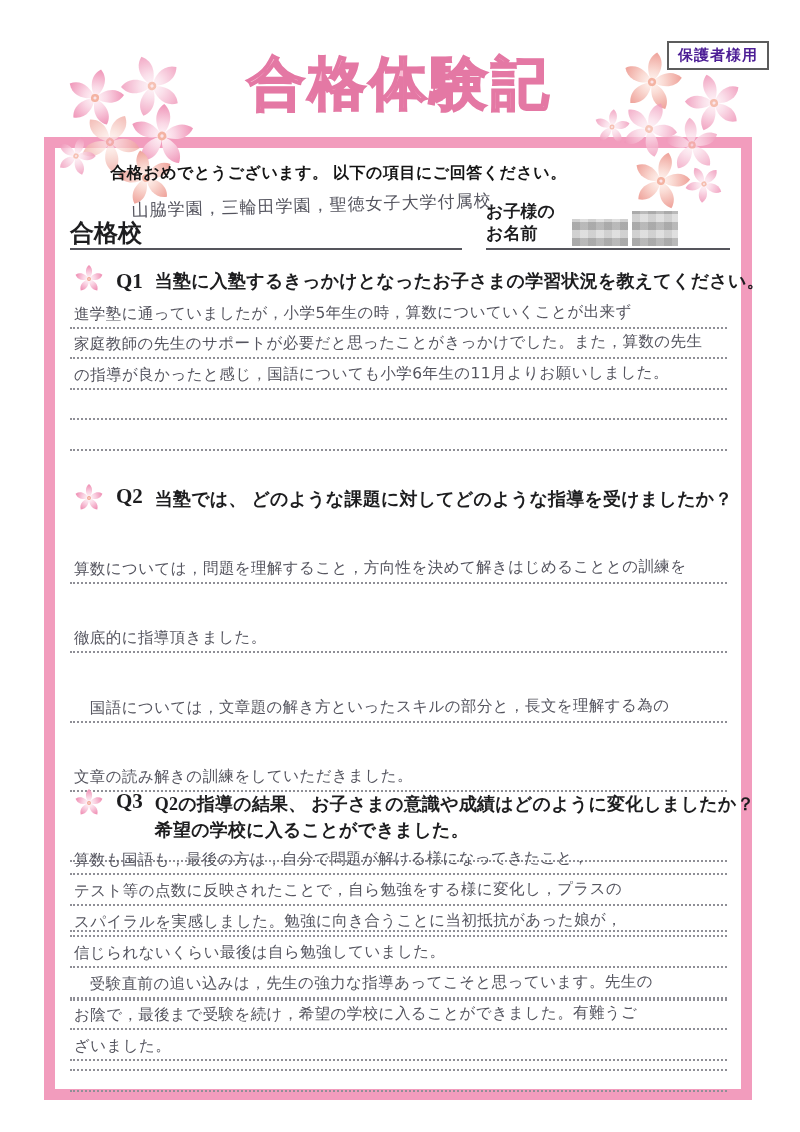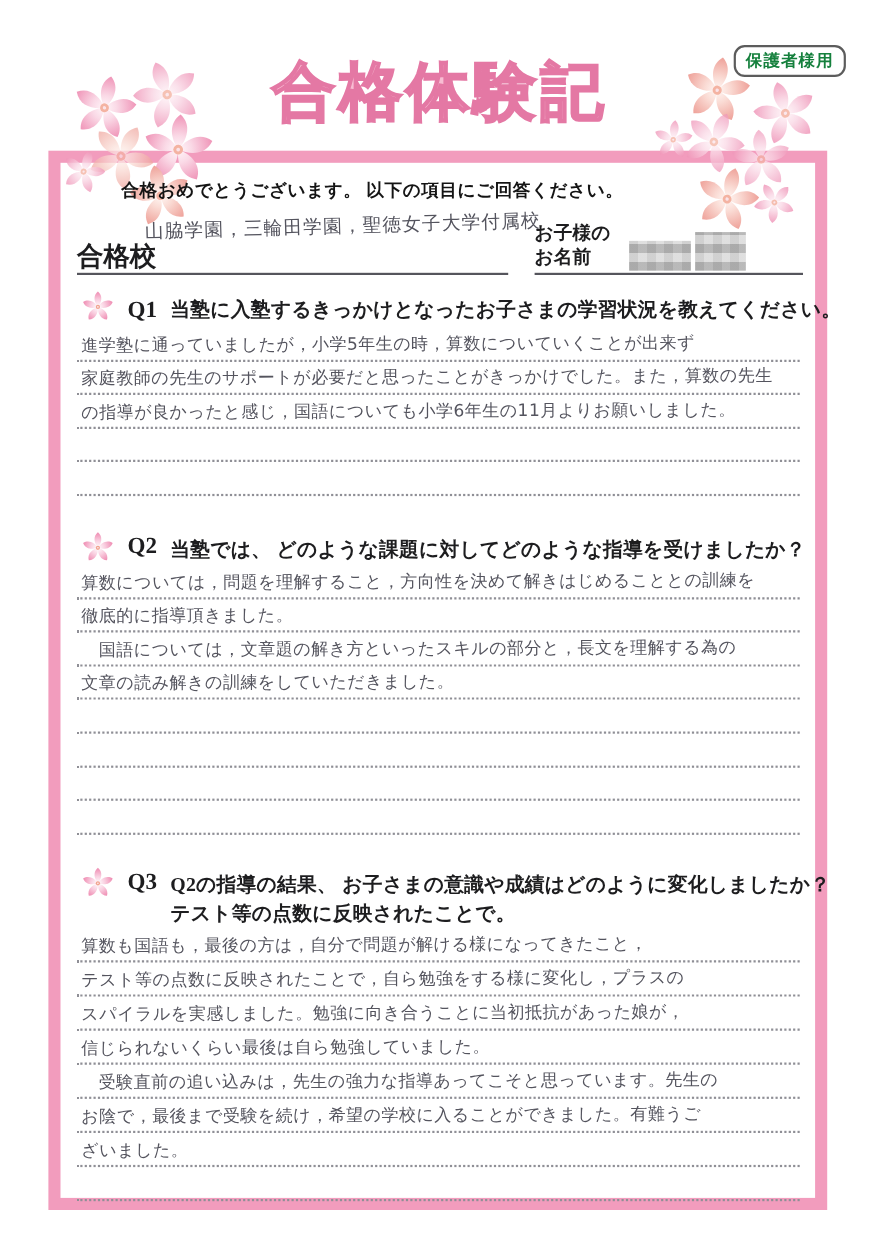--- a/index.html
+++ b/index.html
@@ -6,23 +6,23 @@
   .page{
     position:relative;width:800px;height:1132px;margin:0 auto;
     background:#ffffff;overflow:hidden;
     font-family:"Liberation Serif","DejaVu Serif",serif;color:#1d1d1f;
   }
   
   .flower-layer{position:absolute;left:0;top:0;width:800px;height:300px;pointer-events:none;}
   
   .badge{
     position:absolute;top:41px;right:31px;
-    border:2px solid #5c5c5c;border-radius:10px;padding:3px 9px;
+    border:2px solid #5c5c5c;border-radius:0;padding:3px 9px;
     font-family:"Liberation Sans","DejaVu Sans",sans-serif;
-    font-size:15px;font-weight:600;color:#15803d;background:#fff;letter-spacing:1px;
+    font-size:15px;font-weight:600;color:#4c1d95;background:#fff;letter-spacing:1px;
   }
   
   .page-title{
     position:absolute;top:46px;left:0;width:100%;text-align:center;
     font-size:57px;font-weight:700;letter-spacing:4px;
     color:#f8bdd3;-webkit-text-stroke:2.2px #e478a4;text-stroke:2.2px #e478a4;
     text-shadow:0 0 1px #e478a4;
   }
   
   .form-box{
@@ -55,21 +55,21 @@
   .name-blur .px.b{left:60px;top:2px;width:46px;height:35px;}
   
   .q-header{position:absolute;left:74px;display:flex;gap:12px;align-items:flex-start;}
   .q-flower{width:30px;height:30px;flex:none;margin-top:-1px;}
   .qid{font-size:21px;font-weight:700;line-height:1.2;}
   .qtext{font-size:18px;font-weight:700;line-height:1.45;padding-top:2px;letter-spacing:0.2px;}
   
   .answers{position:absolute;left:70px;width:657px;}
   .answer-line{position:relative;border-bottom:2px dotted #8f8f96;}
   .answers.q1 .answer-line{height:28.5px;}
-  .answers.q2 .answer-line{height:28.6px;}
+  .answers.q2 .answer-line{height:28.6px;margin-top:39px;}
   .answers.q3 .answer-line{height:29px;}
   .answer-line .hw{
     position:absolute;left:4px;bottom:2px;font-size:15.5px;letter-spacing:0.4px;
     white-space:nowrap;transform:rotate(-0.25deg);transform-origin:left bottom;
   }
 </style>
 </head>
 <body>
 
 <div class="page">
@@ -216,21 +216,21 @@
       </div>
   </div>
 
   <div class="q-header" style="top:789px;">
     <svg class="q-flower" viewBox="-50 -50 100 100">
         <use href="#flwQ"></use>
       </svg>
     <span class="qid">Q3</span>
     <span class="qtext">
       <span>Q2の指導の結果、 お子さまの意識や成績はどのように変化しましたか？</span><br>
-      <span>テスト等の点数に反映されたことで。</span>
+      <span>希望の学校に入ることができました。</span>
     </span>
   </div>
   <div class="answers q3" style="top:844px;">
     <div class="answer-line">
         <span class="hw">算数も国語も，最後の方は，自分で問題が解ける様になってきたこと，</span>
       </div>
     <div class="answer-line">
         <span class="hw">テスト等の点数に反映されたことで，自ら勉強をする様に変化し，プラスの</span>
       </div>
     <div class="answer-line">

